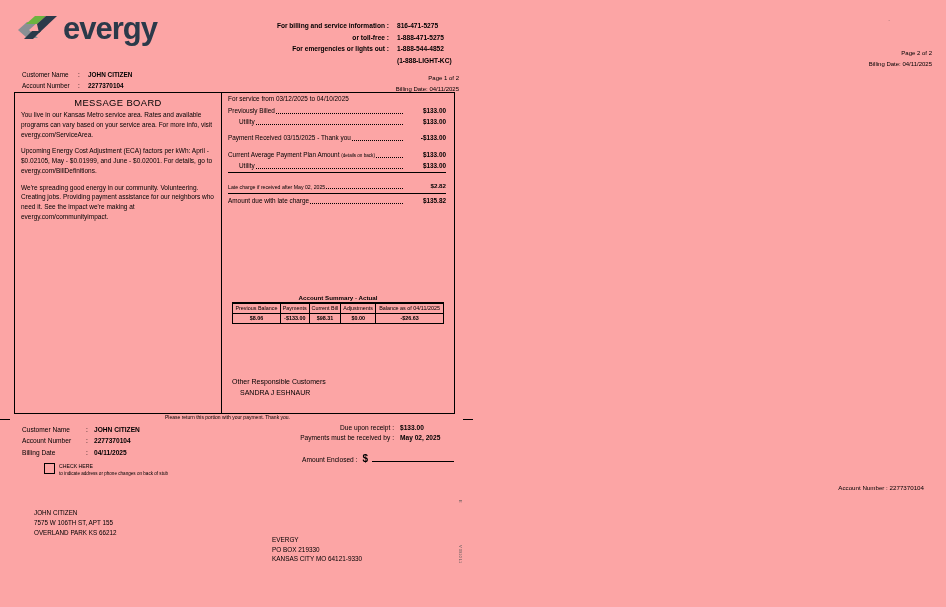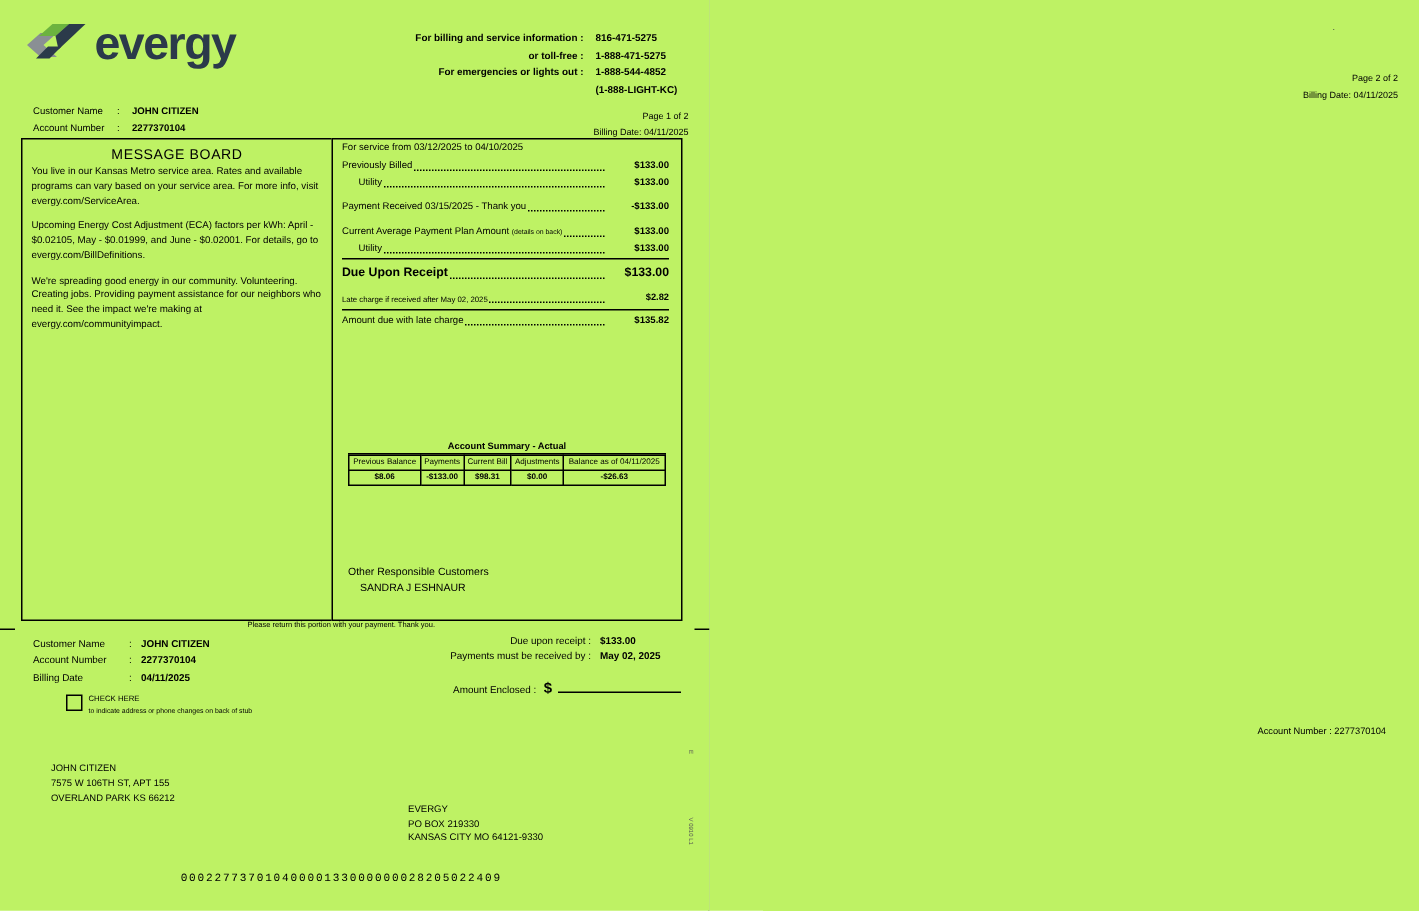--- a/index.html
+++ b/index.html
@@ -5,21 +5,21 @@
   * { box-sizing: border-box; }
   html, body { margin:0; padding:0; }
   body {
     width: 946px; height: 607px;
     background: #ffffff;
     font-family: "Liberation Sans", sans-serif;
     color: #000;
     overflow: hidden;
     position: relative;
   }
-  .page { position:absolute; top:0; height:607px; background:#bef264; }
+  .page { position:absolute; top:0; height:607px; background:#fca5a5; }
   #page-left  { left:0;   width:473px; }
   #page-right { left:473px; width:473px; }
   .divider { position:absolute; left:472px; top:0; width:1px; height:607px; background:#7a7a7a; }
 
   
   .logo-wrap { position:absolute; left:18px; top:13px; display:flex; align-items:center; }
   .logo-mark { width:40px; height:30px; position:relative; margin-right:5px; }
   .logo-text { font-size:31px; font-weight:700; color:#2b3a4a; letter-spacing:-1px; line-height:1; }
 
   
@@ -184,25 +184,20 @@
           <span class="amt">$133.00</span>
         </div>
       <div class="lrow indent">
           <span class="nm">Utility</span>
           <span class="dots"></span>
           <span class="amt">$133.00</span>
         </div>
     </div>
     <div class="rule-top"></div>
     <div class="lines">
-      <div class="lrow bold">
-          <span class="nm">Due Upon Receipt</span>
-          <span class="dots"></span>
-          <span class="amt">$133.00</span>
-        </div>
       <div class="gap"></div>
       <div class="lrow small">
           <span class="nm">Late charge if received after May 02, 2025</span>
           <span class="dots"></span>
           <span class="amt">$2.82</span>
         </div>
     </div>
     <div class="rule-top"></div>
     <div class="lines">
       <div class="lrow">
@@ -294,21 +289,20 @@
       <span class="blank"></span>
     </div>
   </div>
 
   <div class="remit">
     <div>EVERGY</div>
     <div>PO BOX 219330</div>
     <div>KANSAS CITY MO 64121-9330</div>
   </div>
 
-  <div class="micr">00022773701040000133000000028205022409</div>
 
   <div class="side-mark" style="left:458px; top:500px;">E</div>
   <div class="side-mark" style="left:458px; top:545px;">V 0910 L1</div>
 </div>
 
 <div class="page" id="page-right">
   <div class="r-dot">.</div>
 
   <div class="r-meta">
     <div>Page 2 of 2</div>

